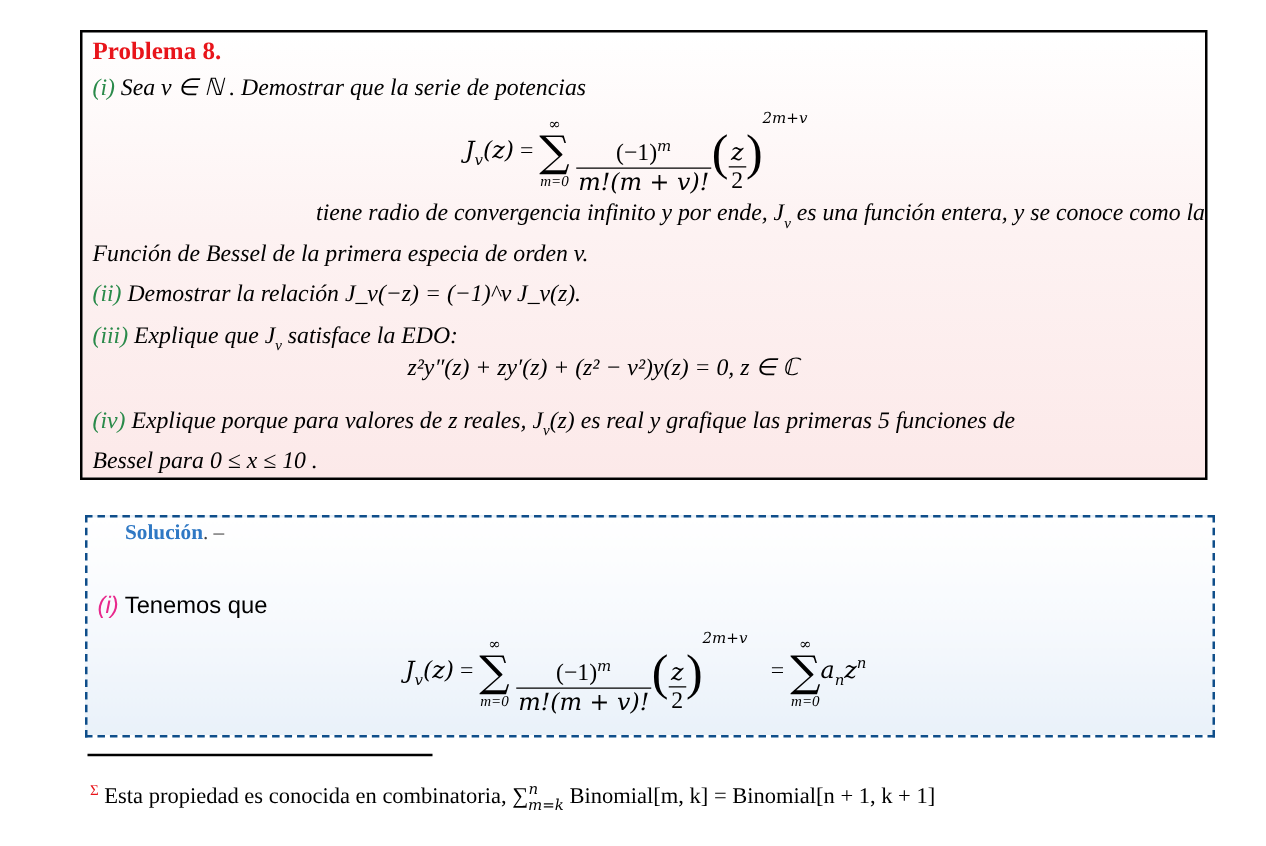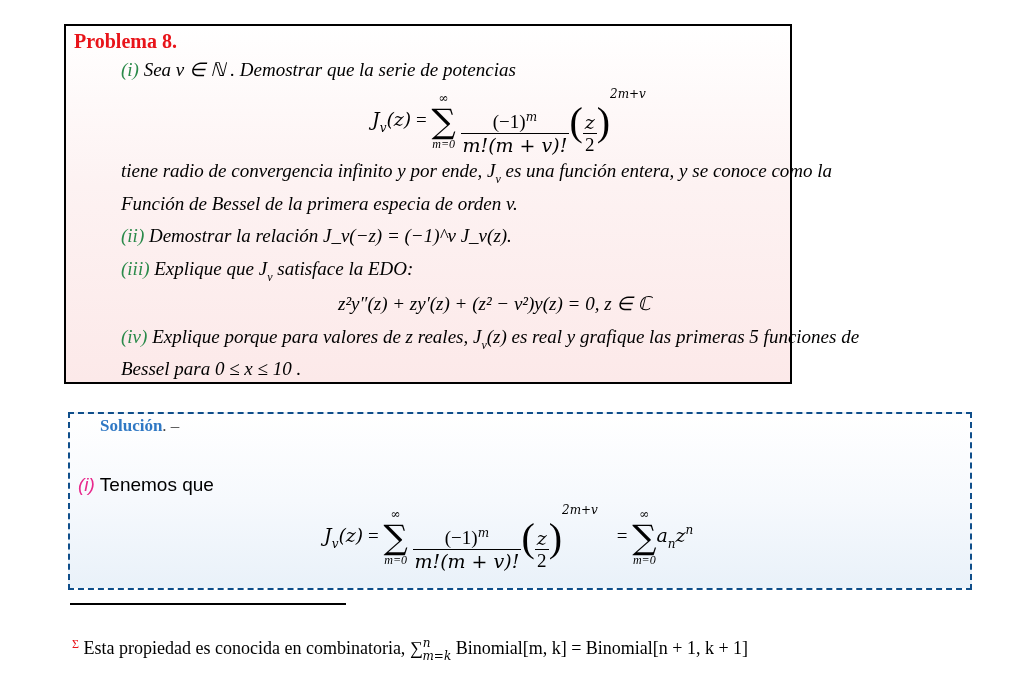--- a/index.html
+++ b/index.html
@@ -2,29 +2,29 @@
 <html><head>
 <meta charset="utf-8">
 <style>
   html, body { margin: 0; padding: 0; background: #ffffff; }
   body { width: 1013px; height: 677px; position: relative; overflow: hidden;
          font-family: "DejaVu Serif", "Liberation Serif", serif; color: #000; }
   .m { font-family: "DejaVu Serif", serif; font-style: italic; }
   .rm { font-family: "DejaVu Serif", serif; font-style: normal; }
 
   .problem-box {
-    position: absolute; left: 64px; top: 24px; width: 728px; height: 360px;
+    position: absolute; left: 64px; top: 24px; width: 902px; height: 360px;
     border: 2px solid #000;
     background: linear-gradient(to bottom, #ffffff 0%, #fdf2f2 45%, #fce9e9 100%);
     box-sizing: border-box;
   }
   .ptitle { position: absolute; left: 8px; top: 4px; color: #e8141a; font-weight: bold;
             font-family: "Liberation Serif", serif; font-size: 20px; }
   .line { position: absolute; left: 8px; font-family: "Liberation Serif", serif;
-          font-style: italic; font-size: 19px; white-space: nowrap; margin-left: 47px; }
+          font-style: italic; font-size: 19px; white-space: nowrap; }
   .tag { font-style: italic; }
   .tag-green { color: #2a8a4a; }
   .tag-pink { color: #e8288c; }
 
   .formula { position: absolute; font-family: "Liberation Serif", serif; font-size: 19px; white-space: nowrap; }
   .frac { display: inline-block; vertical-align: middle; text-align: center; }
   .frac .num { display: block; border-bottom: 1px solid #000; padding: 0 2px; margin-top: 24px; }
   .frac .den { display: block; padding: 0 2px; }
   .sum { display: inline-block; vertical-align: middle; text-align: center; line-height: 1; }
   .sum .big { font-size: 34px; display: block; font-family: "DejaVu Serif", serif; }
@@ -37,21 +37,21 @@
     position: absolute; left: 68px; top: 412px; width: 904px; height: 178px;
     border: 2px dashed #0f4e8a; box-sizing: border-box;
     background: linear-gradient(to bottom, #ffffff 0%, #f6f9fd 50%, #e9f1f9 100%);
   }
   .sol-title { position: absolute; left: 30px; top: 2px; font-family: "Liberation Serif", serif;
                font-size: 17px; color: #2f78c4; font-weight: bold; }
   .sol-title .dash { color: #444; font-weight: normal; }
   .sol-line { position: absolute; left: 8px; top: 60px; font-family: Liberation Sans, sans-serif; font-size: 19px; }
 
   .footrule { position: absolute; left: 70px; top: 603px; width: 276px; height: 2px; background: #000; }
-  .footnote { position: absolute; left: 72px; top: 624px; font-family: "Liberation Serif", serif; font-size: 18px; white-space: nowrap; margin-top: 12px; }
+  .footnote { position: absolute; left: 72px; top: 624px; font-family: "Liberation Serif", serif; font-size: 18px; white-space: nowrap; }
   .footmark { color: #e8141a; font-size: 12px; vertical-align: 6px; }
 </style>
 </head>
 <body>
 
 <div class="problem-box">
   <div class="ptitle">Problema 8.</div>
 
   <div class="line" style="top:32px;">
     <span class="tag tag-green">(i)</span>
@@ -83,21 +83,21 @@
   <div class="line" style="top:199px;">
     <span class="tag tag-green">(ii)</span>
     <span>Demostrar la relación </span><span>J_v(−z) = (−1)^v J_v(z).</span>
   </div>
 
   <div class="line" style="top:232px;">
     <span class="tag tag-green">(iii)</span>
     <span>Explique que J</span><sub>v</sub><span> satisface la EDO:</span>
   </div>
 
-  <div class="formula m" style="left:260px; top:266px;margin-left:12px;">z²y″(z) + zy′(z) + (z² − v²)y(z) = 0,    z ∈ ℂ</div>
+  <div class="formula m" style="left:260px; top:256px;">z²y″(z) + zy′(z) + (z² − v²)y(z) = 0,    z ∈ ℂ</div>
 
   <div class="line" style="top:300px; right:0;">
     <span class="tag tag-green">(iv)</span>
     <span>Explique porque para valores de z reales, J</span><sub>v</sub><span>(z) es real y grafique las primeras 5 funciones de</span>
   </div>
   <div class="line" style="top:332px;">Bessel para 0 ≤ x ≤ 10 .</div>
 </div>
 
 <div class="solution-box">
   <div class="sol-title">

